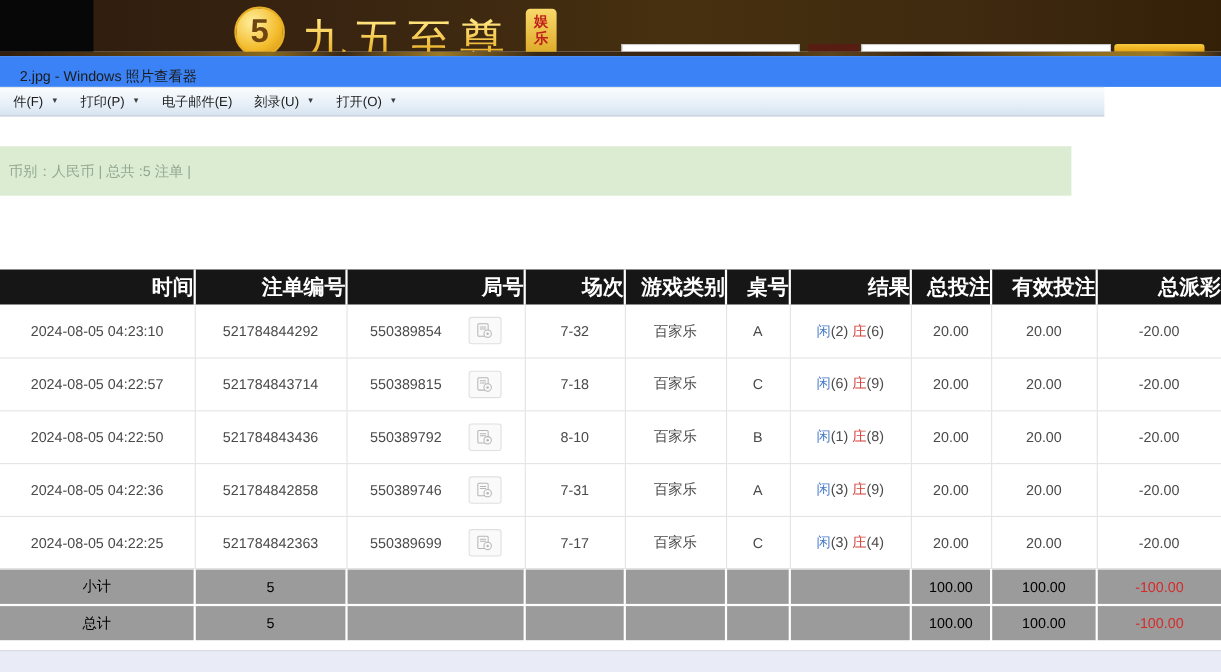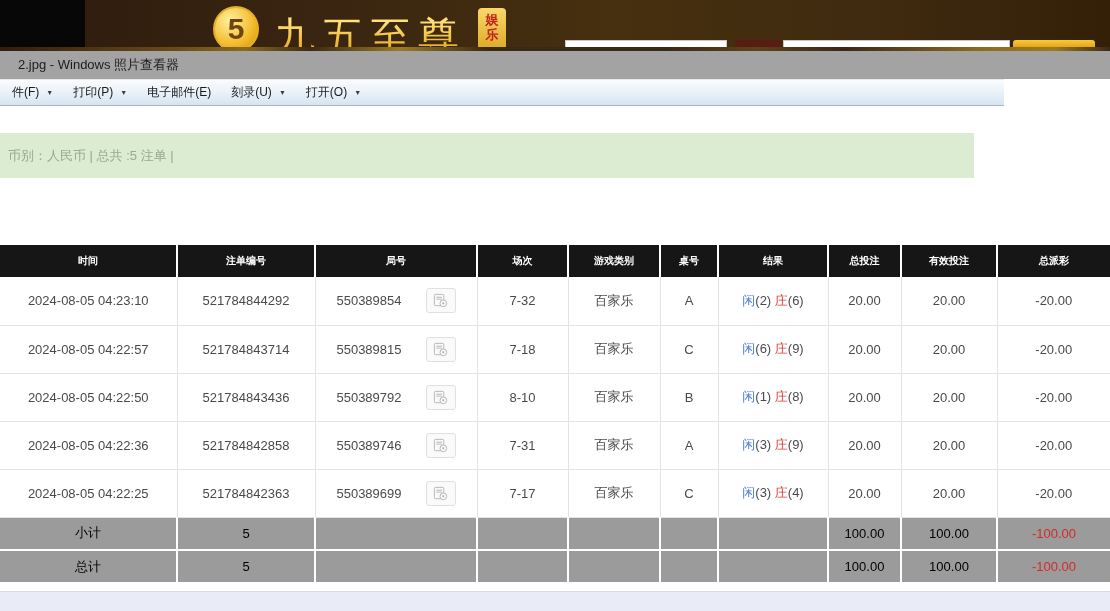--- a/index.html
+++ b/index.html
@@ -23,38 +23,38 @@
   .badge span { display:inline-block; width:14px; word-break:break-all; }
   .sliver { position:absolute; bottom:0; height:7px; background:#fff; border:1px solid #c8c8c8; border-bottom:none; }
   .sliver.btn-maroon { background:#571d12; border:none; }
   .sliver.btn-gold { background:linear-gradient(180deg,#f7c93e,#e8a612); border:none; border-radius:3px 3px 0 0; }
 
   
   .win-edge { width:1110px; height:4px;
     background:linear-gradient(90deg,#2f1d0e 0%,#6b4c17 16%,#8a6a1e 22%,#3a2817 28%,#9c7a24 36%,#3a2817 44%,#3a2817 60%,#5d431a 68%,#3a2817 76%,#8a6a1e 88%,#9c7a24 95%,#3a2817 100%); }
 
   
-  .titlebar { width:1110px; height:28px; background:#a3a3a3; display:flex; align-items:center;
+  .titlebar { width:1110px; height:28px; background:#3b82f6; display:flex; align-items:flex-end;
     padding-left:18px; font-size:13px; color:#1c1c1c; }
   .menubar { width:1004px; height:27px;
     background:linear-gradient(180deg,#fafcfe 0%,#e8f0f8 55%,#d6e4f1 100%);
     border-top:1px solid #e2e8ee; border-bottom:1px solid #a9b7c5;
     display:flex; align-items:center; padding-left:2px; font-size:12px; color:#1b1b1b; }
   .menu-item { display:flex; align-items:center; padding:4px 10px; cursor:default; }
   .menu-item .arrow { font-size:7px; color:#3c3c3c; margin-left:7px; }
   .gap1 { width:1110px; height:27px; background:#fff; }
 
   
   .infobar { width:974px; height:45px; background:#dbecd2; display:flex; align-items:center;
     padding-left:8px; font-size:13px; color:#94a894; }
   .gap2 { width:1110px; height:67px; background:#fff; }
 
   table.bet-table { width:1110px; border-collapse:collapse; table-layout:fixed; }
-  .bet-table th { background:#161616; color:#fff; font-size:10px; font-weight:bold;
-    height:32px; border-right:2px solid #fff; }
+  .bet-table th { background:#161616; color:#fff; font-size:19px; font-weight:bold;
+    height:32px; border-right:2px solid #fff;text-align:right; }
   .bet-table th:last-child { border-right:none; }
   .bet-table td { text-align:center; font-size:13px; color:#4a4a4a; background:#fff;
     height:48px; border-right:1px solid #e3e3e3; border-bottom:1px solid #e3e3e3; }
   .bet-table td:last-child { border-right:none; }
   .round-cell-inner { display:flex; align-items:center; justify-content:center; gap:24px; }
   .icon-btn { display:inline-flex; align-items:center; justify-content:center;
     width:30px; height:25px; background:#fafafa; border:1px solid #e0e0e0; border-radius:3px; cursor:pointer; }
   .blue { color:#4a7cc9; }
   .red { color:#e23a3a; }
   .banker { color:#d2433c; }

